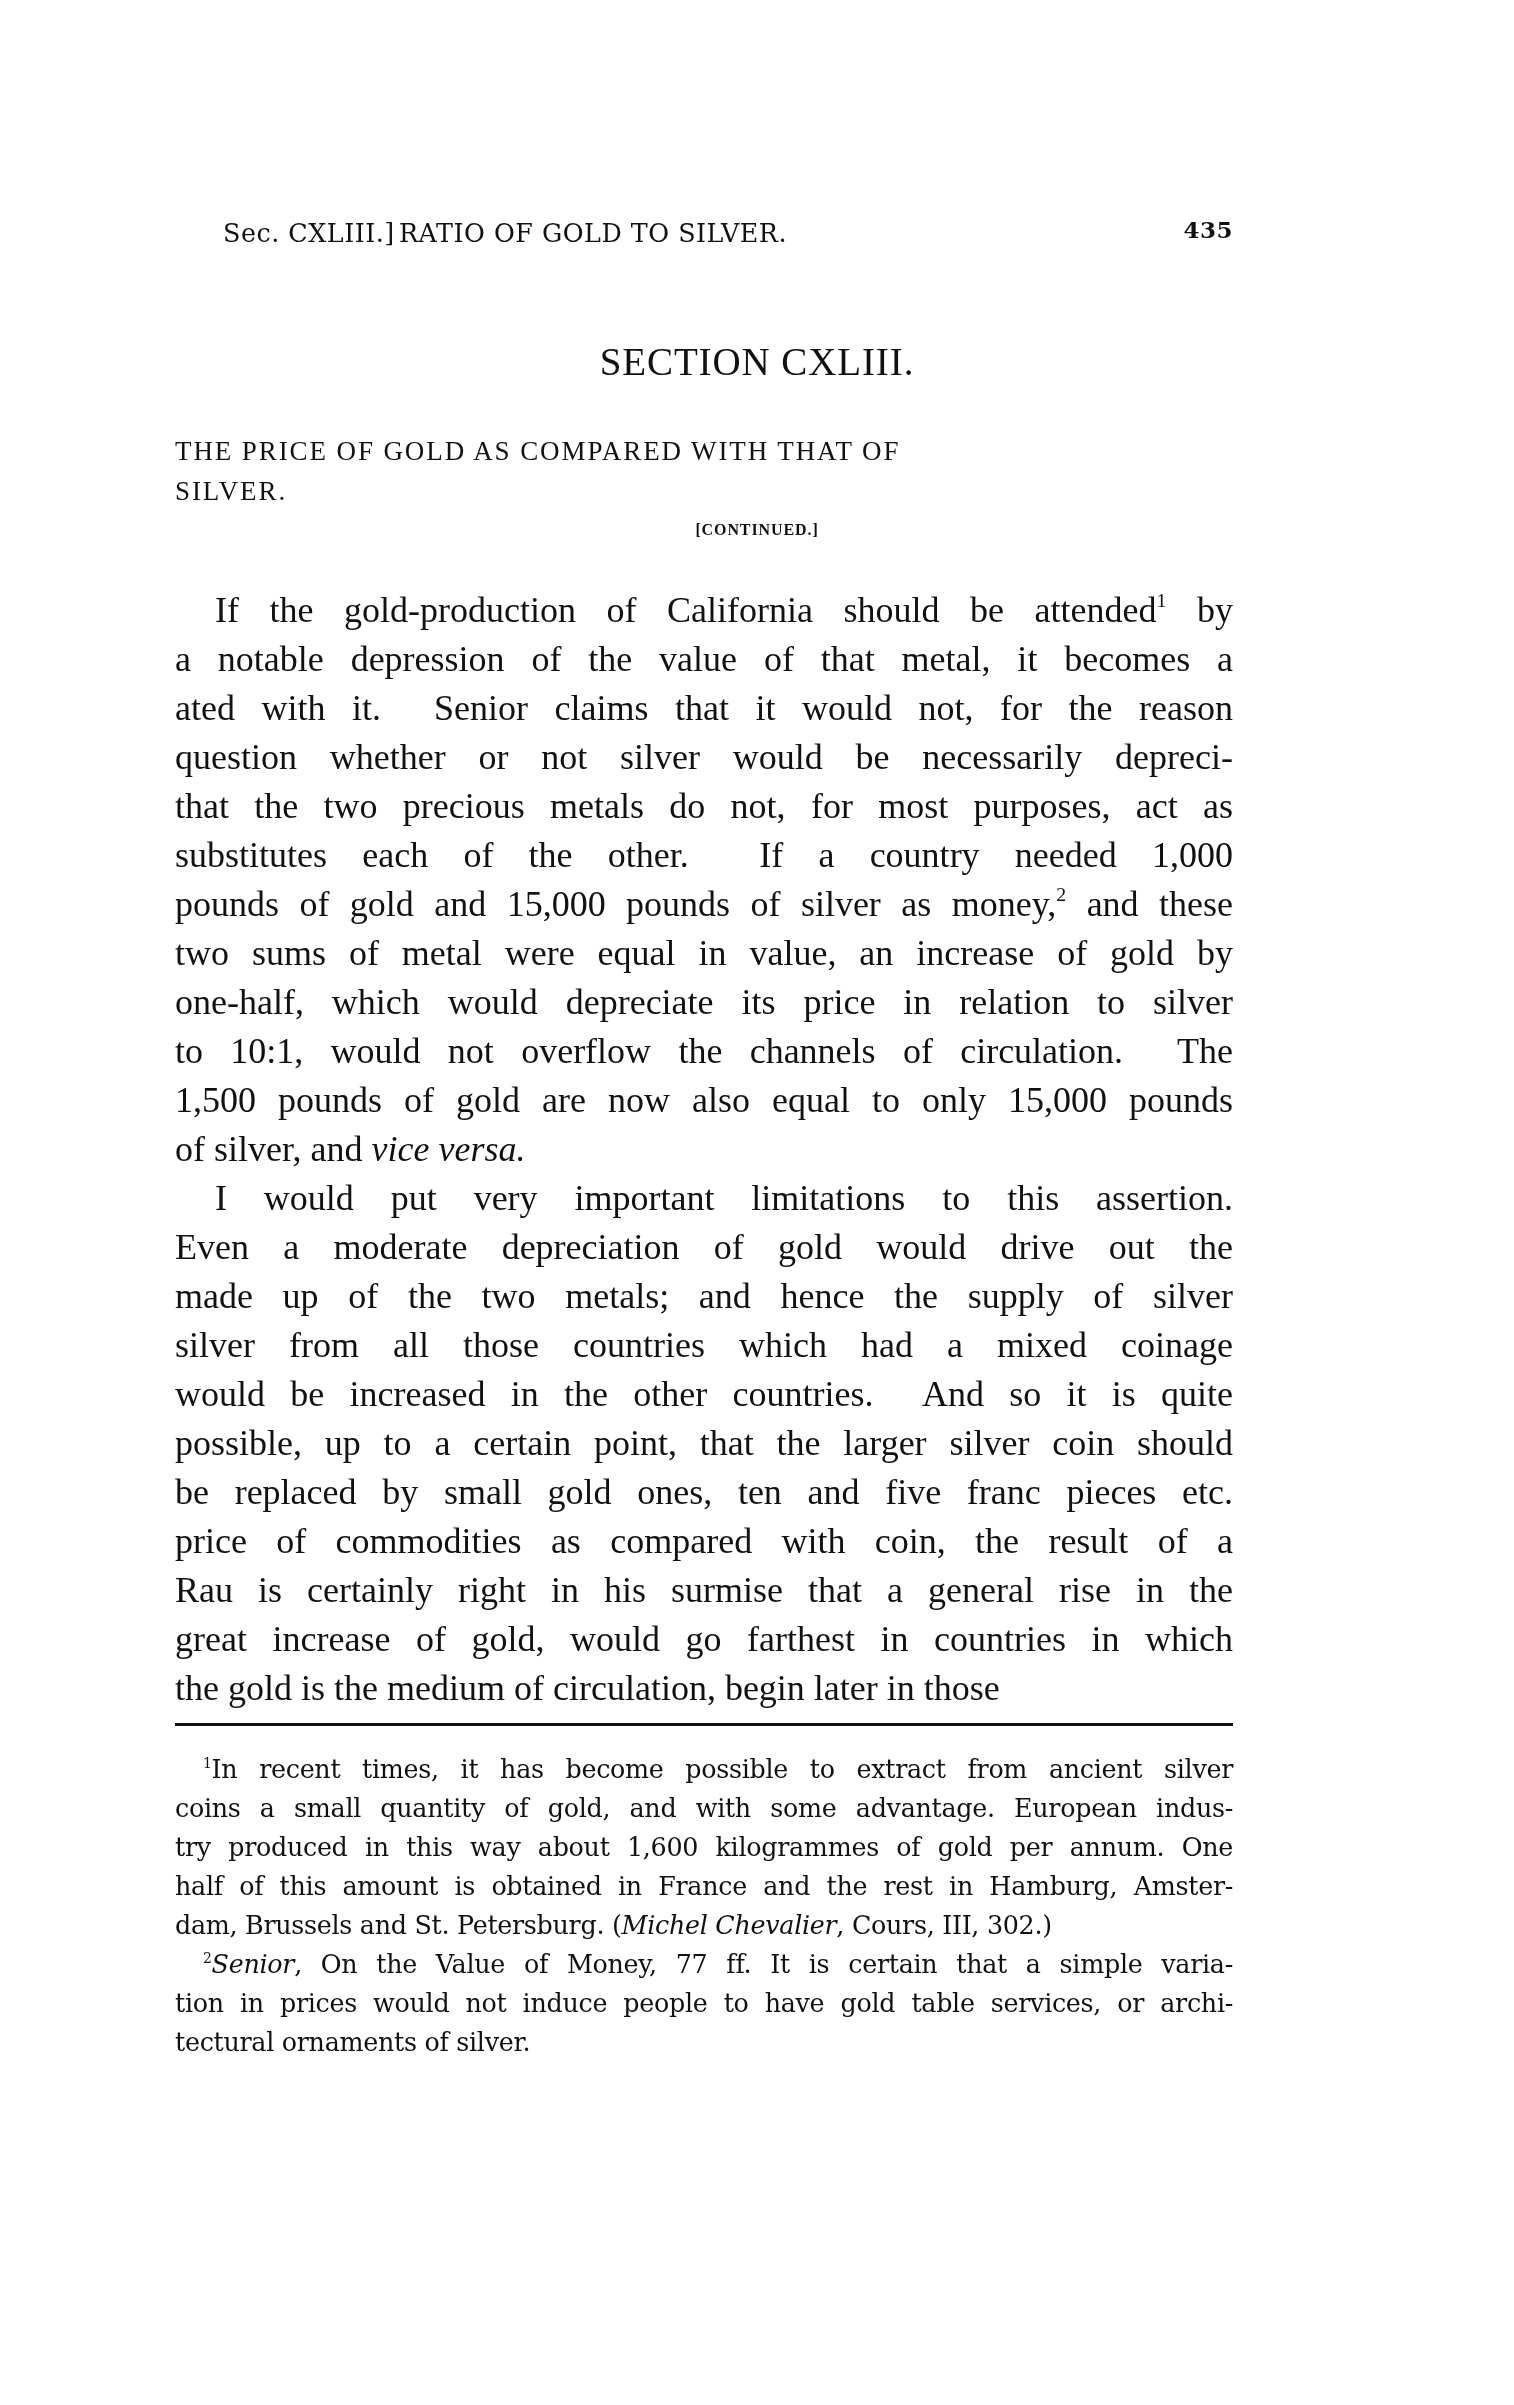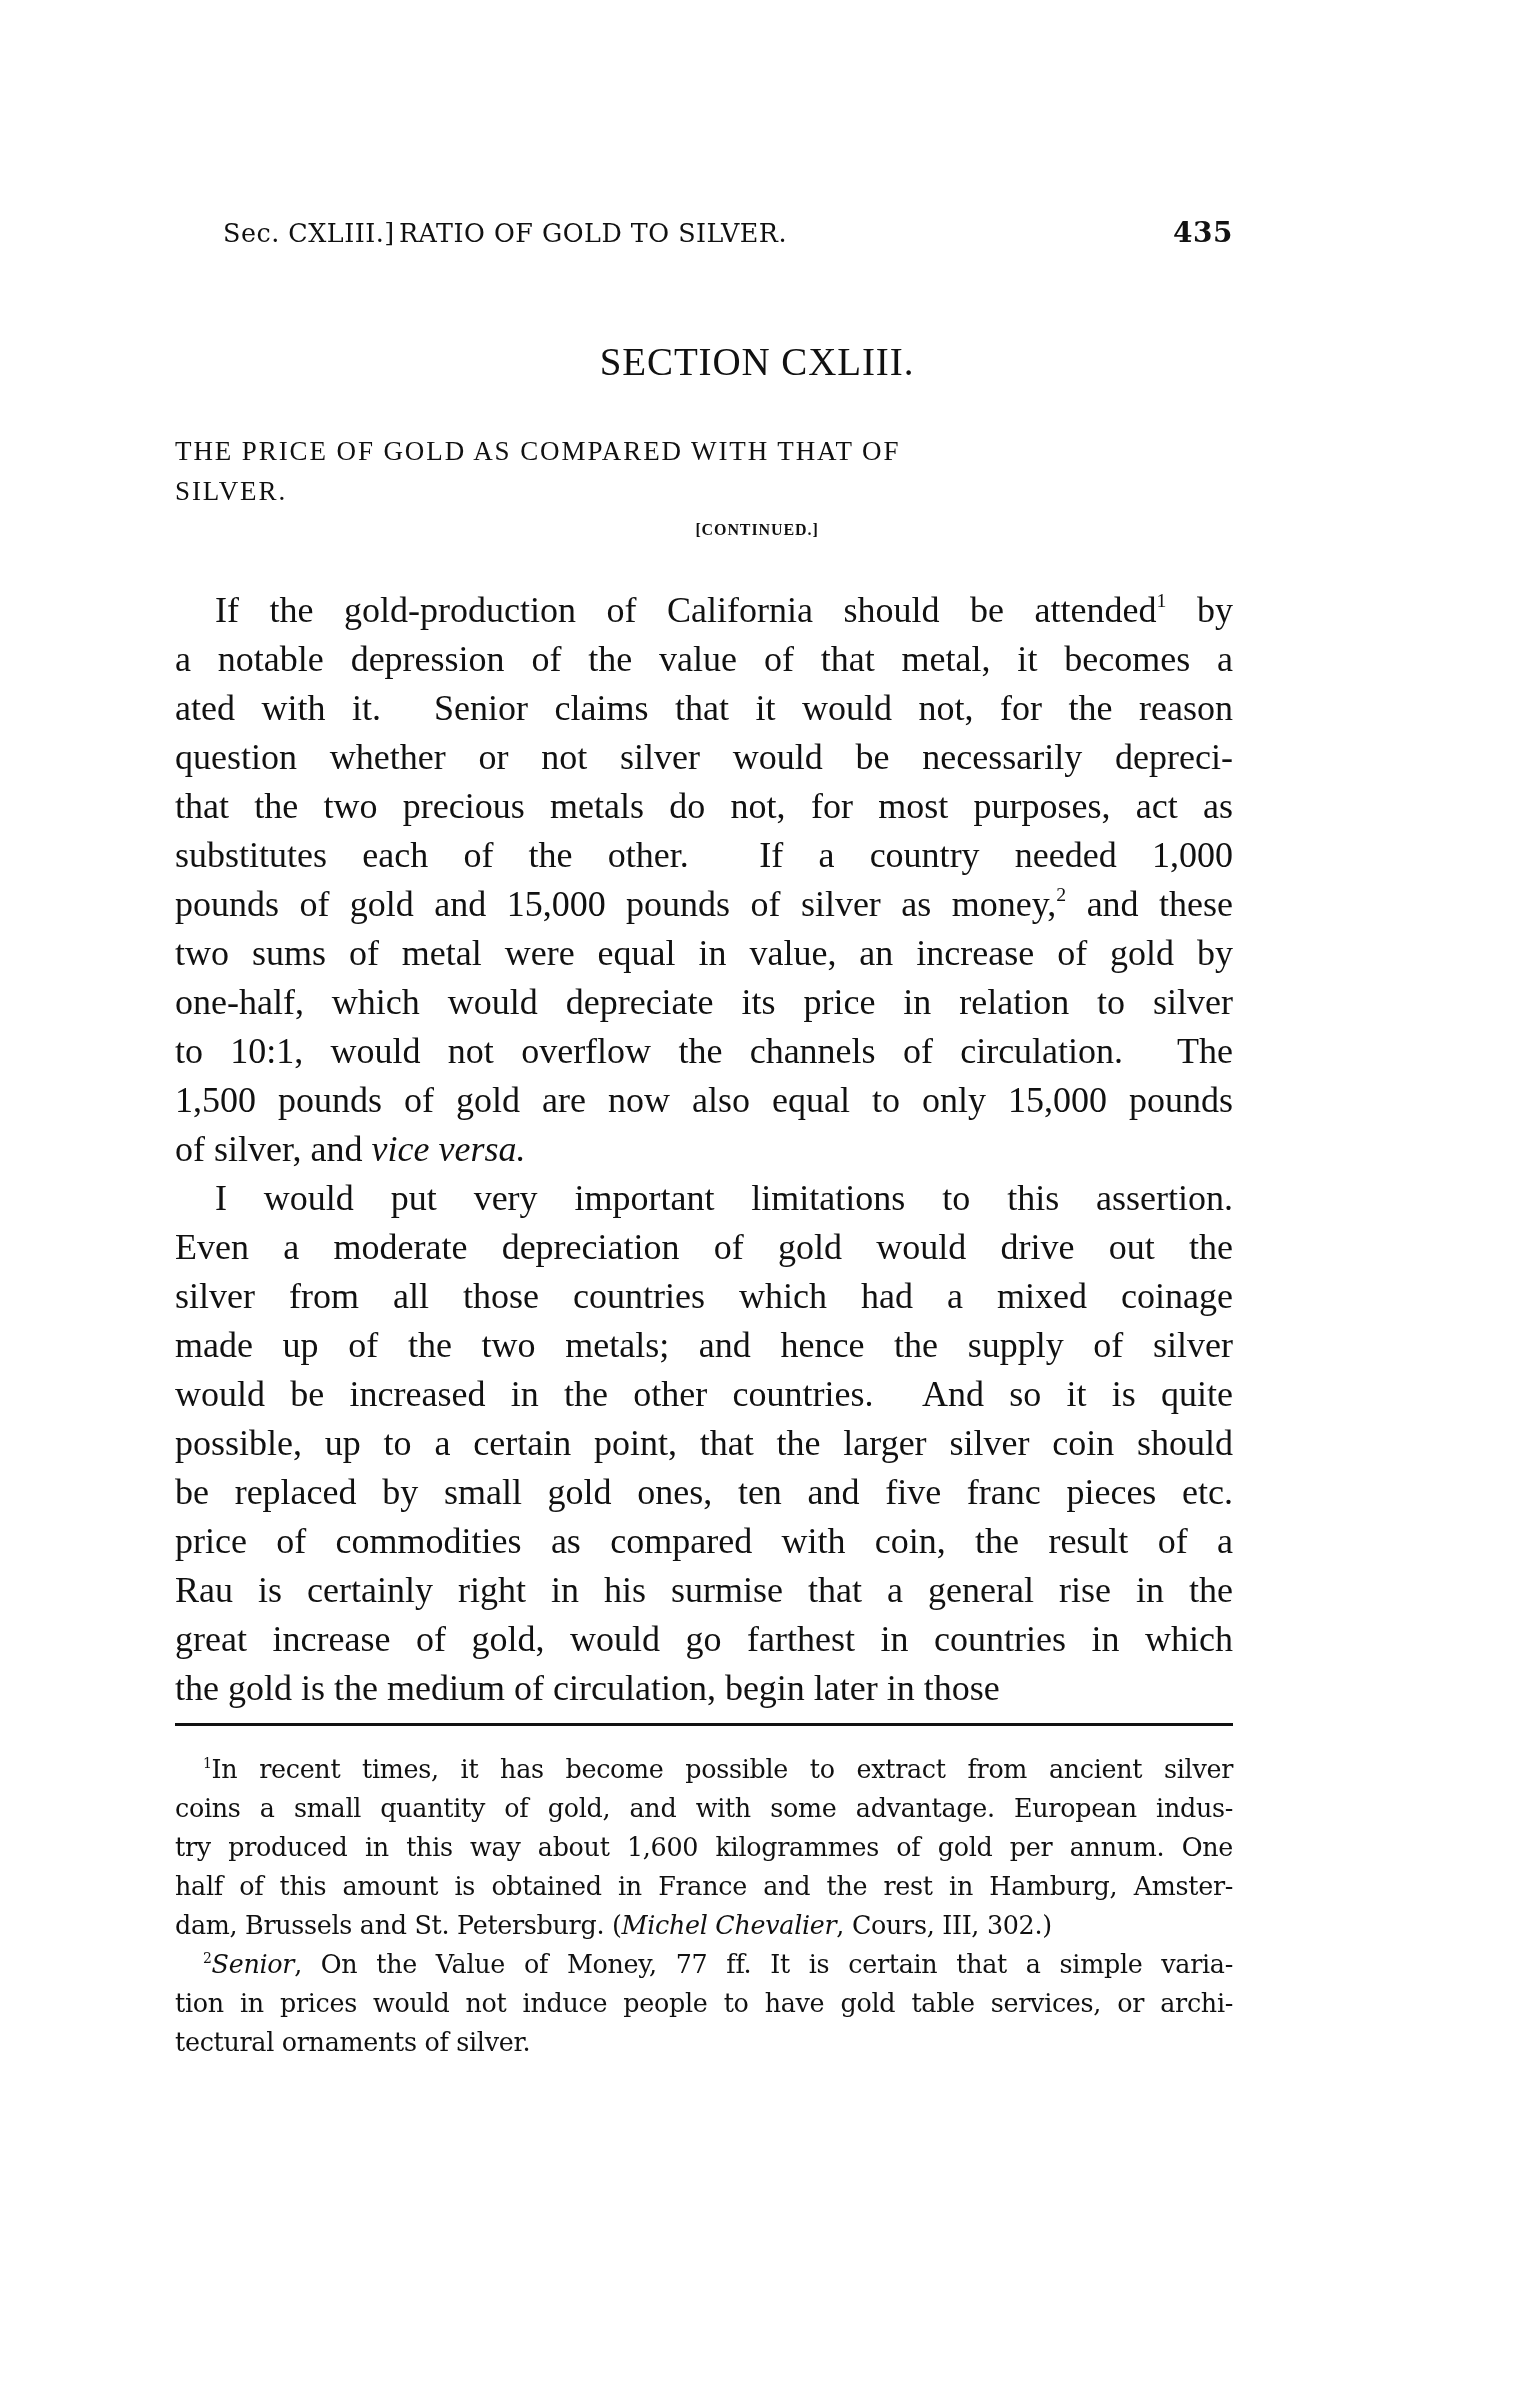--- a/index.html
+++ b/index.html
@@ -4,21 +4,21 @@
 <style>
   html, body { margin: 0; padding: 0; background: #ffffff; }
   body { width: 1514px; height: 2406px; position: relative; overflow: hidden; color: #111; }
   .page { position: absolute; left: 0; top: 0; width: 1514px; height: 2406px; }
   .running-head {
     position: absolute; top: 218px; left: 175px; width: 1058px; height: 38px;
     font-family: "DejaVu Serif", "Liberation Serif", serif; font-size: 25.4px; letter-spacing: 0.5px;
   }
   .running-head .sec { position: absolute; left: 0; top: 0; margin-left: 48px; }
   .running-head .title { position: absolute; left: 224px; top: 0; }
-  .running-head .pageno { position: absolute; right: 0; top: -1.9px; font-weight: bold; font-size: 28px; }
+  .running-head .pageno { position: absolute; right: 0; top: -1.9px; font-weight: bold; font-size: 23px; }
   .section-title {
     position: absolute; top: 339px; left: 0; width: 1514px; text-align: center;
     font-family: "Liberation Serif", serif; font-size: 39px; letter-spacing: 0.9px;
   }
   .section-sub {
     position: absolute; top: 431px; left: 175px; width: 1058px; text-align: left;
     font-family: "Liberation Serif", serif; font-size: 27px; letter-spacing: 1.9px; line-height: 40px;
   }
   .continued {
     position: absolute; top: 521px; left: 0; width: 1514px; text-align: center;
@@ -71,22 +71,22 @@
       <div class="line"><span>that the two precious metals do not, for most purposes, act as</span></div>
       <div class="line"><span>substitutes each of the other.  If a country needed 1,000</span></div>
       <div class="line"><span>pounds of gold and 15,000 pounds of silver as money,</span><sup>2</sup><span> and these</span></div>
       <div class="line"><span>two sums of metal were equal in value, an increase of gold by</span></div>
       <div class="line"><span>one-half, which would depreciate its price in relation to silver</span></div>
       <div class="line"><span>to 10:1, would not overflow the channels of circulation.  The</span></div>
       <div class="line"><span>1,500 pounds of gold are now also equal to only 15,000 pounds</span></div>
       <div class="line last"><span>of silver, and </span><em>vice versa.</em></div>
       <div class="line indent"><span>I would put very important limitations to this assertion.</span></div>
       <div class="line"><span>Even a moderate depreciation of gold would drive out the</span></div>
+      <div class="line"><span>made up of the two metals; and hence the supply of silver</span></div>
       <div class="line"><span>silver from all those countries which had a mixed coinage</span></div>
-      <div class="line"><span>made up of the two metals; and hence the supply of silver</span></div>
       <div class="line"><span>would be increased in the other countries.  And so it is quite</span></div>
       <div class="line"><span>possible, up to a certain point, that the larger silver coin should</span></div>
       <div class="line"><span>be replaced by small gold ones, ten and five franc pieces etc.</span></div>
       <div class="line"><span>price of commodities as compared with coin, the result of a</span></div>
       <div class="line"><span>Rau is certainly right in his surmise that a general rise in the</span></div>
       <div class="line"><span>great increase of gold, would go farthest in countries in which</span></div>
       <div class="line last"><span>the gold is the medium of circulation, begin later in those</span></div>
     </div>
 
   <div class="rule"></div>

